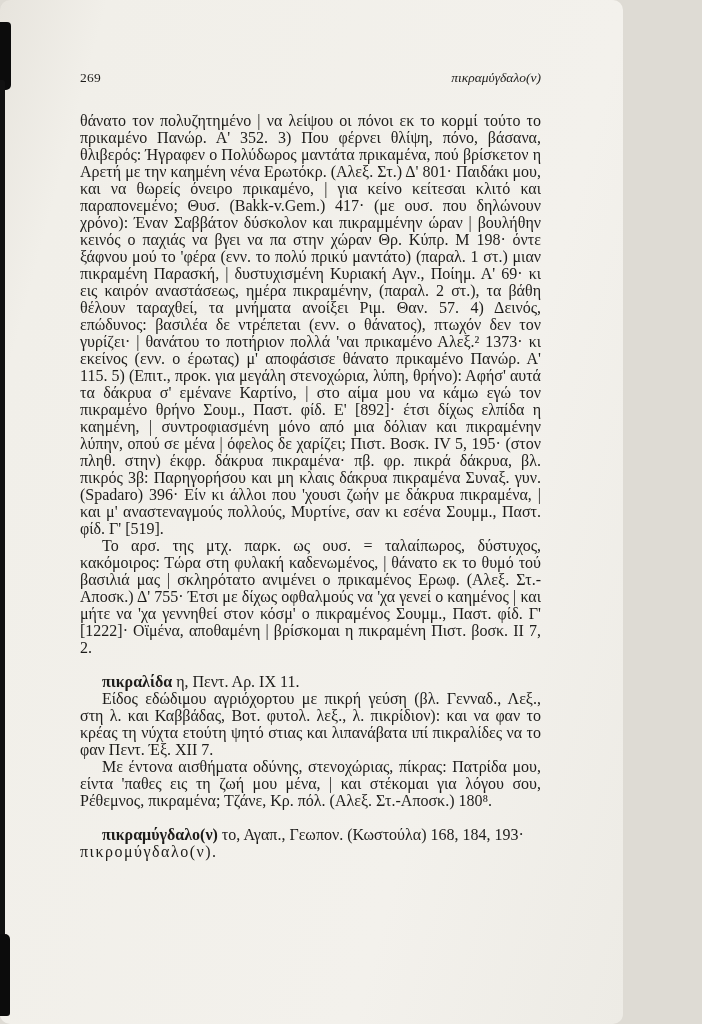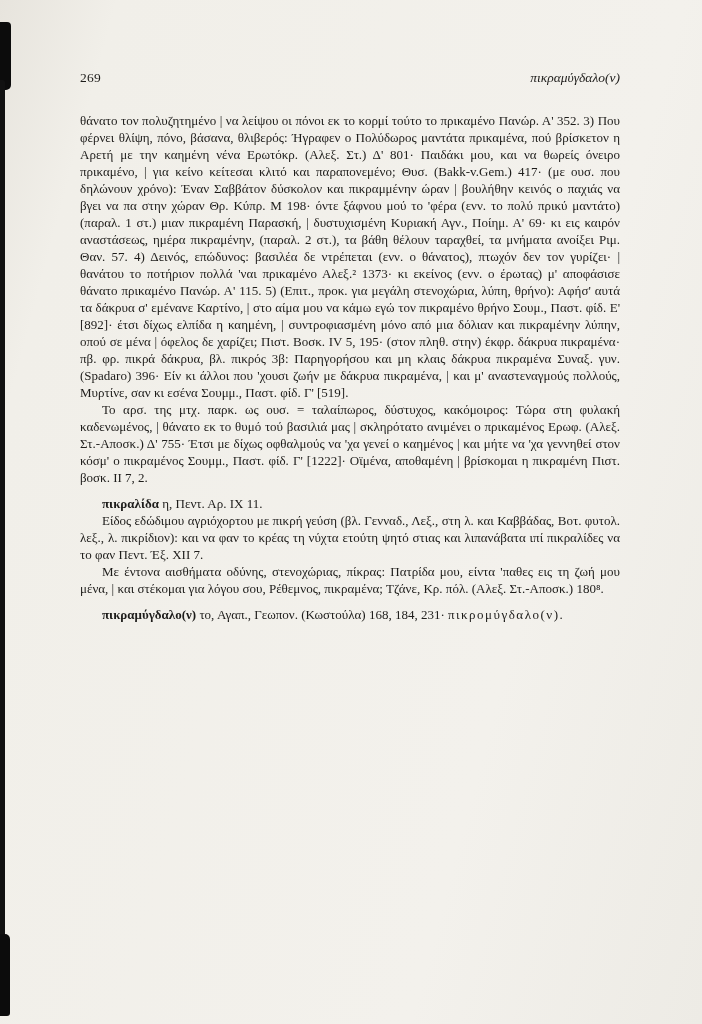--- a/index.html
+++ b/index.html
@@ -4,23 +4,24 @@
 <style>
   html, body { margin: 0; padding: 0; }
   body {
     width: 702px; height: 1024px;
     background: #dedbd4;
     overflow: hidden;
     font-family: "Liberation Serif", "DejaVu Serif", serif;
   }
   .page {
     position: relative;
-    width: 702px; height: 1024px;
+    width: 623px; height: 1024px;
     background: linear-gradient(105deg, #e7e4dd 0%, #f1efe9 12%, #f3f1ec 70%, #edebe5 100%);
     color: #1d1c1a;
+    border-radius: 10px;
   }
   
   .edge-blob-top {
     position: absolute; left: 0; top: 22px;
     width: 11px; height: 68px;
     background: #0c0c0c; border-radius: 0 4px 5px 0;
   }
   .edge-line {
     position: absolute; left: 0; top: 80px;
     width: 5px; height: 862px;
@@ -35,28 +36,28 @@
     position: absolute;
     left: 80px; right: 82px; top: 70px;
   }
   .running-head {
     display: flex; justify-content: space-between; align-items: baseline;
     font-size: 13.5px;
     margin-bottom: 26px;
   }
   .page-num { font-style: normal; letter-spacing: 0.3px; }
   .head-word { font-style: italic; }
-  .body-copy { font-size: 13px; line-height: 17px; }
+  .body-copy { font-size: 16px; line-height: 17px; }
   .body-copy p {
     margin: 0;
     text-align: justify;
     text-indent: 22px;
   }
   p.noindent { text-indent: 0; }
-  p.entry { margin-top: 9px; text-align: left; }
+  p.entry { margin-top: 17px; text-align: left; }
   .hw { font-weight: bold; }
   .variant { letter-spacing: 1.5px; }
 </style>
 </head>
 <body>
 
 <div class="page">
 
   <div class="edge-blob-top"></div>
   <div class="edge-line"></div>
@@ -78,17 +79,17 @@
       <p class="entry"><span class="hw">πικραλίδα</span><span> η, Πεντ. Αρ. IX 11.</span></p>
 
 
       <p>Είδος εδώδιμου αγριόχορτου με πικρή γεύση (βλ. Γενναδ., Λεξ., στη λ. και Καββάδας, Βοτ. φυτολ. λεξ., λ. πικρίδιον): και να φαν το κρέας τη νύχτα ετούτη ψητό στιας και λιπανάβατα ιπί πικραλίδες να το φαν Πεντ. Έξ. XII 7.</p>
 
 
 
       <p>Με έντονα αισθήματα οδύνης, στενοχώριας, πίκρας: Πατρίδα μου, είντα 'παθες εις τη ζωή μου μένα, | και στέκομαι για λόγου σου, Ρέθεμνος, πικραμένα; Τζάνε, Κρ. πόλ. (Αλεξ. Στ.-Αποσκ.) 180⁸.</p>
 
 
-      <p class="entry"><span class="hw">πικραμύγδαλο(ν)</span><span> το, Αγαπ., Γεωπον. (Κωστούλα) 168, 184, 231· </span><span class="variant">πικρομύγδαλο(ν).</span></p>
+      <p class="entry"><span class="hw">πικραμύγδαλο(ν)</span><span> το, Αγαπ., Γεωπον. (Κωστούλα) 168, 184, 193· </span><span class="variant">πικρομύγδαλο(ν).</span></p>
 
     </div>
   </div>
 </div>
 
 </body></html>

